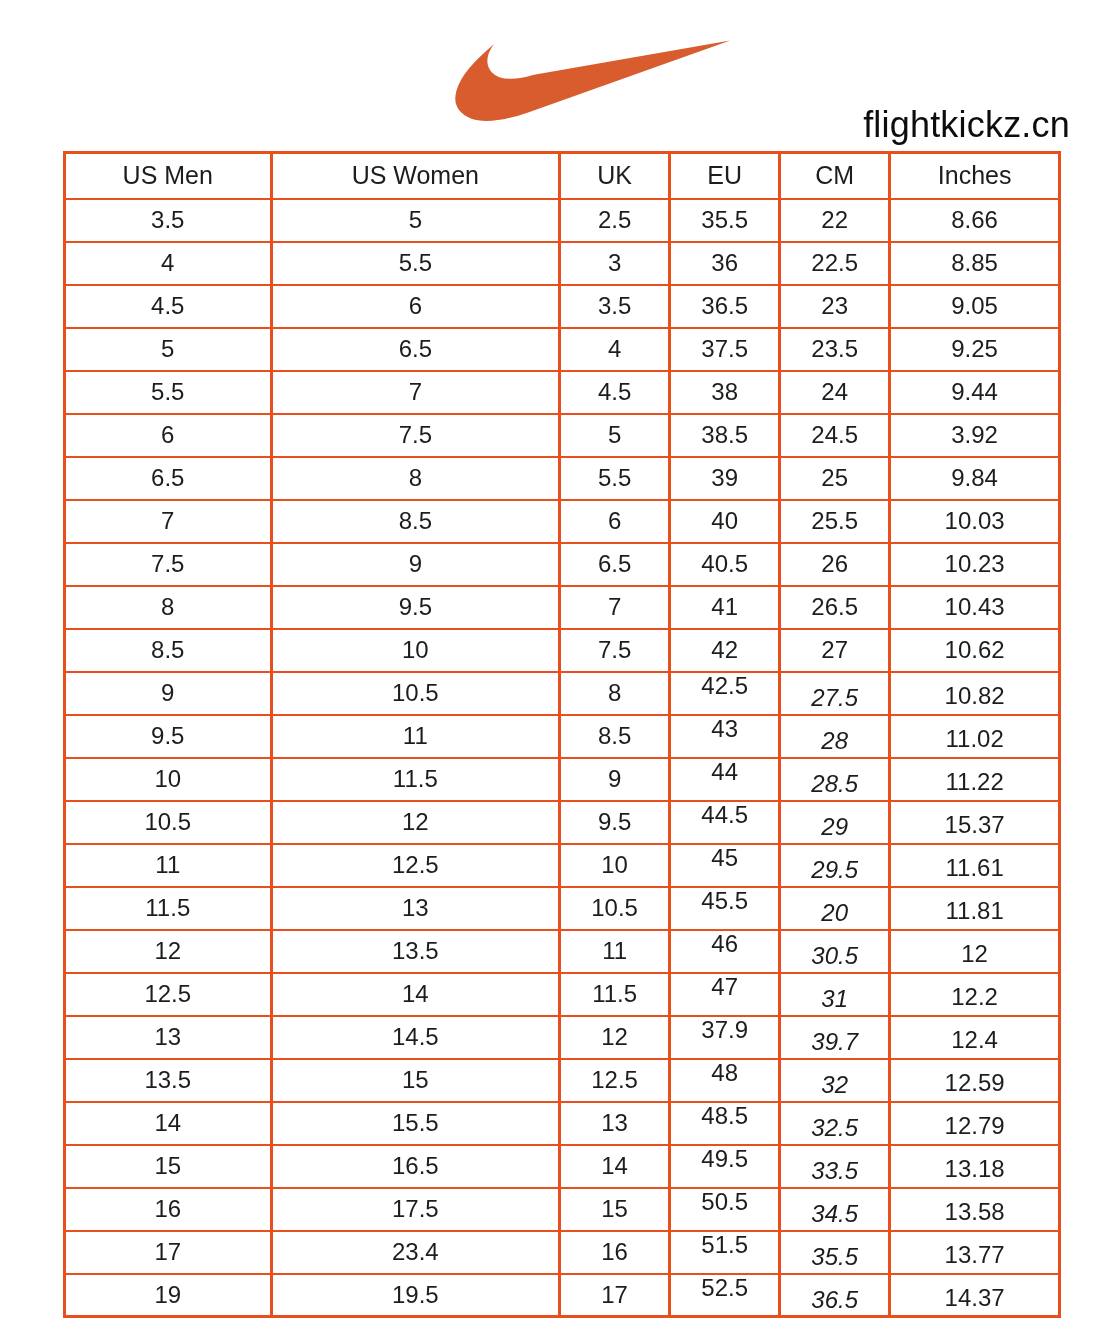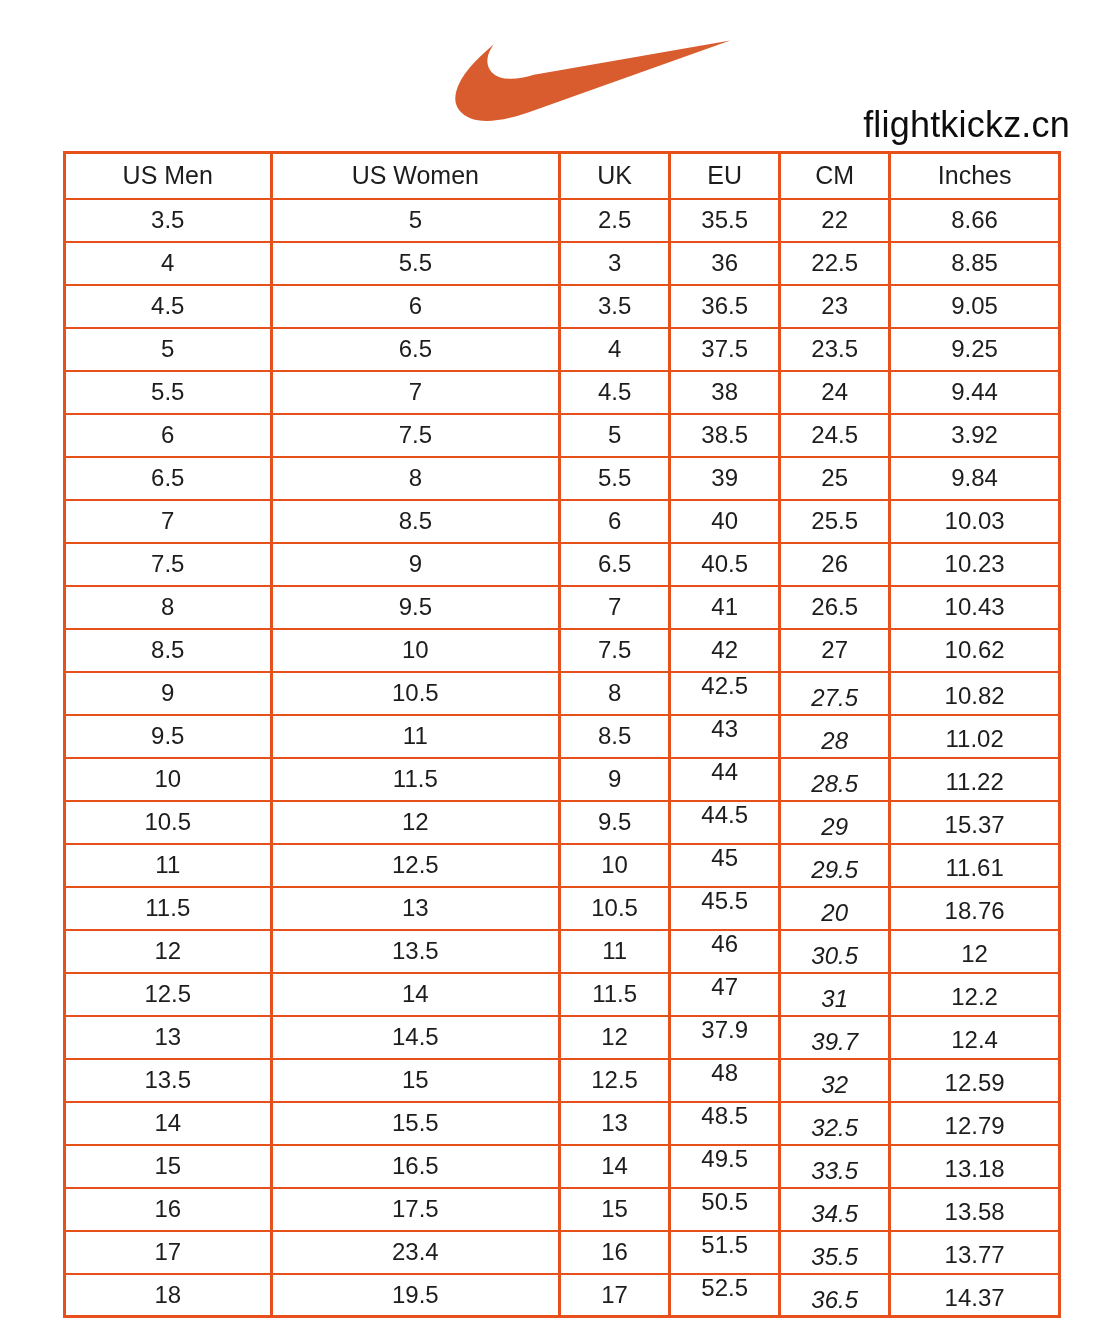--- a/index.html
+++ b/index.html
@@ -217,21 +217,21 @@
           <td><span class="v-up">45</span></td>
           <td><span class="v-dn">29.5</span></td>
           <td><span class="v-dn-sm">11.61</span></td>
         </tr>
         <tr>
           <td><span>11.5</span></td>
           <td><span>13</span></td>
           <td><span>10.5</span></td>
           <td><span class="v-up">45.5</span></td>
           <td><span class="v-dn">20</span></td>
-          <td><span class="v-dn-sm">18.76</span></td>
+          <td><span class="v-dn-sm">11.81</span></td>
         </tr>
         <tr>
           <td><span>12</span></td>
           <td><span>13.5</span></td>
           <td><span>11</span></td>
           <td><span class="v-up">46</span></td>
           <td><span class="v-dn">30.5</span></td>
           <td><span class="v-dn-sm">12</span></td>
         </tr>
         <tr>
@@ -284,21 +284,21 @@
         </tr>
         <tr>
           <td><span>17</span></td>
           <td><span>23.4</span></td>
           <td><span>16</span></td>
           <td><span class="v-up">51.5</span></td>
           <td><span class="v-dn">35.5</span></td>
           <td><span class="v-dn-sm">13.77</span></td>
         </tr>
         <tr>
-          <td><span>18</span></td>
+          <td><span>19</span></td>
           <td><span>19.5</span></td>
           <td><span>17</span></td>
           <td><span class="v-up">52.5</span></td>
           <td><span class="v-dn">36.5</span></td>
           <td><span class="v-dn-sm">14.37</span></td>
         </tr>
       </tbody>
   </table>
   <div class="side-bar right"></div>
 </div>

